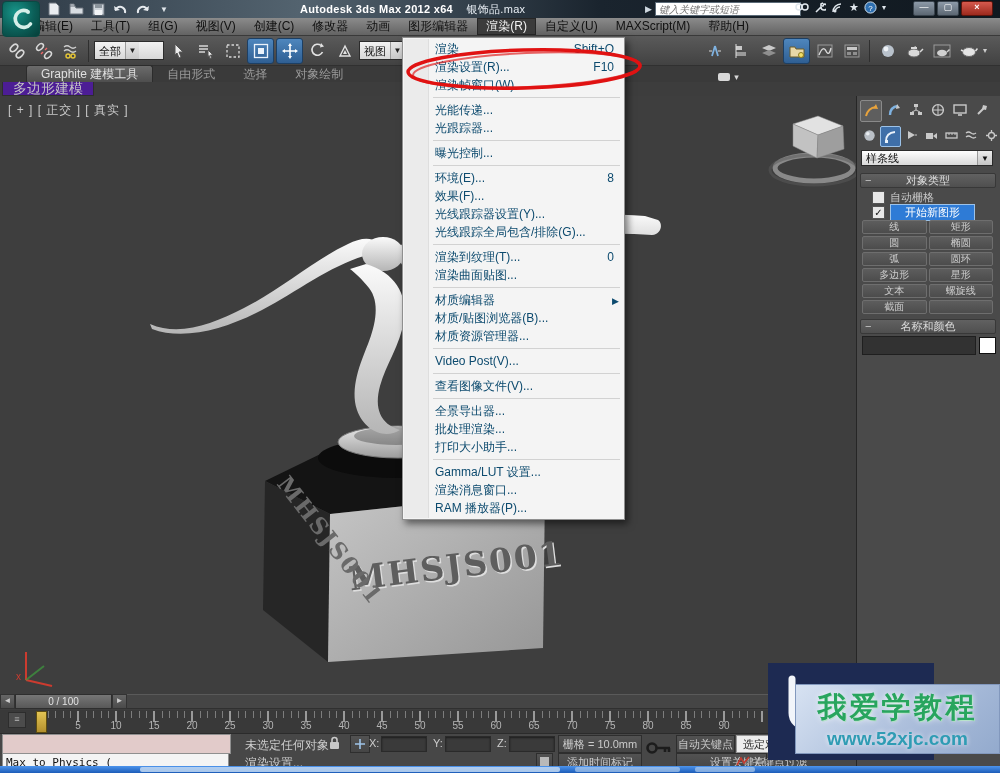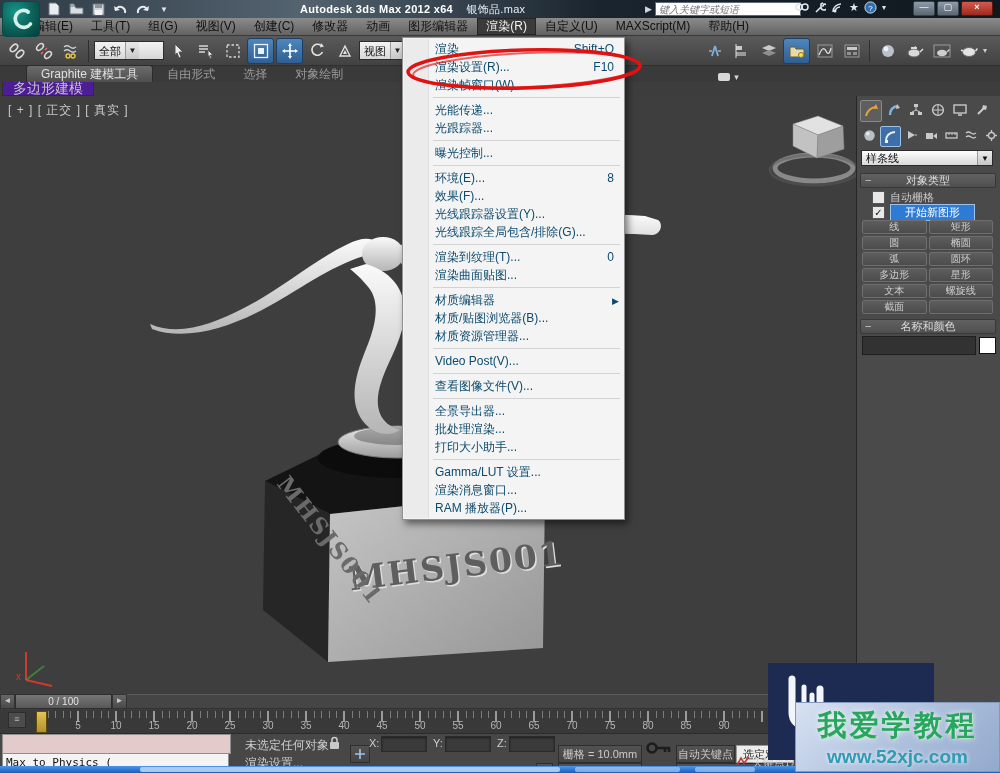--- a/index.html
+++ b/index.html
@@ -95,28 +95,28 @@
   .frame-marker{position:absolute;left:36px;top:1px;width:9px;height:20px;background:linear-gradient(#e3c453,#b3902e);border:1px solid #5e4d10;}
   .ruler-icon{position:absolute;left:8px;top:2px;width:16px;height:14px;background:#4c4c4c;border:1px solid #2d2d2d;color:#bbb;font-size:9px;text-align:center;line-height:13px;}
 
   
   .statusbar{left:0;top:733px;width:1000px;height:35px;background:#474747;border-top:1px solid #2b2b2b;z-index:5;}
   .listener-pink{left:2px;top:734px;width:227px;height:18px;background:#e2cbca;border:1px solid #8f8f8f;z-index:6;}
   .listener-white{left:2px;top:753px;width:227px;height:17px;background:#f4f4f4;border:1px solid #8f8f8f;z-index:6;
       font-family:"DejaVu Sans Mono",monospace;font-size:11px;color:#111;line-height:17px;padding-left:3px;box-sizing:border-box;}
   .st-text{color:#cdcdcd;font-size:12px;z-index:6;}
   .st-field{background:#3a3a3a;border:1px solid #2a2a2a;box-shadow:inset 0 1px 2px rgba(0,0,0,.5);z-index:6;}
-  .st-box{background:linear-gradient(#525252,#454545);border:1px solid #2e2e2e;color:#cbcbcb;font-size:11px;text-align:center;z-index:6;margin-top:10px;}
+  .st-box{background:linear-gradient(#525252,#454545);border:1px solid #2e2e2e;color:#cbcbcb;font-size:11px;text-align:center;z-index:6;}
   .st-box.lit{background:#ededed;color:#1a1a1a;border-color:#9a9a9a;}
 
   
   .taskbar{left:0;top:766px;width:1000px;height:7px;background:linear-gradient(#4d94ec,#1c5cb8);z-index:45;}
   .tb-box{position:absolute;top:1px;height:5px;border-radius:2px;background:#c2d8f2;opacity:.85;}
   .wm-dark{left:768px;top:663px;width:166px;height:97px;background:#1d2a52;z-index:60;}
-  .wm-light{left:795px;top:702px;width:205px;height:70px;z-index:61;border:1px solid #8298bd;box-sizing:border-box;
+  .wm-light{left:795px;top:684px;width:205px;height:70px;z-index:61;border:1px solid #8298bd;box-sizing:border-box;
       background:linear-gradient(135deg,#d7e2f2,#a9bcda 60%,#93aacd);display:flex;flex-direction:column;align-items:center;justify-content:center;}
   .wm-title{font-size:29px;font-weight:bold;letter-spacing:3px;color:#28a55e;text-shadow:0 0 6px rgba(255,255,255,.9),1px 1px 0 #9fd8b8;}
   .wm-url{font-size:19px;font-weight:bold;color:#2f9cb4;text-shadow:0 0 5px rgba(255,255,255,.8);}
 
   svg{display:block;}
 </style>
 </head>
 <body>
 
 <div class="app">

